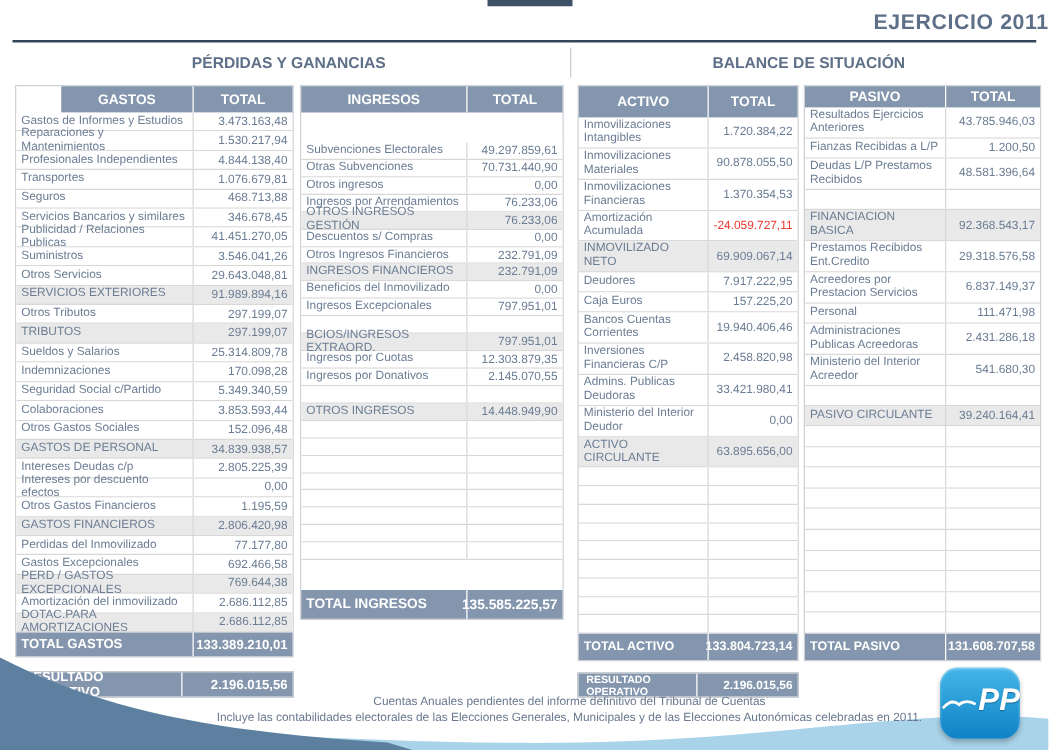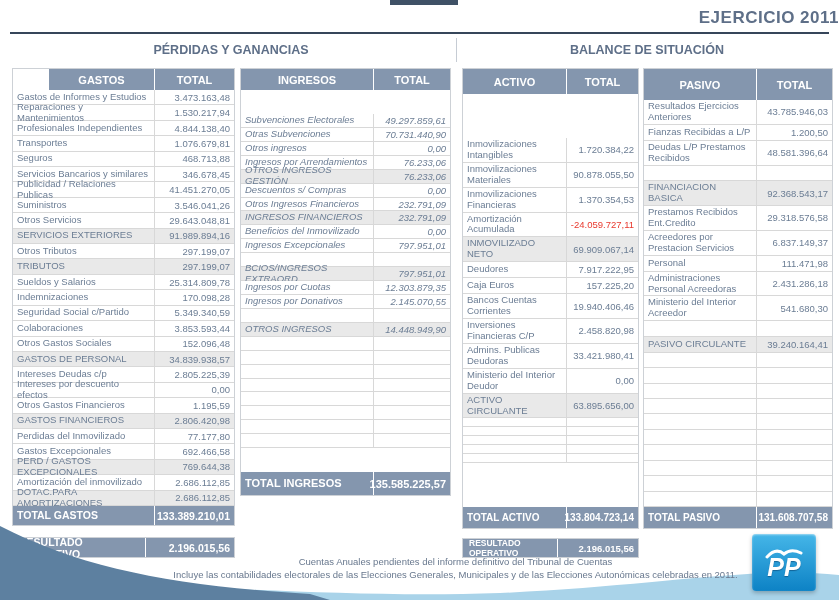--- a/index.html
+++ b/index.html
@@ -35,51 +35,51 @@
   .neg{color:var(--negative);}
   .row.trow{background:var(--header-bg);color:#fff;font-weight:bold;font-size:10.5px;border-bottom:none;}
   .row.trow .c2{border-left:1px solid #fff;text-align:center;}
 
   #tbl-gastos{left:12px;top:68px;width:223px;height:458px;}
   #tbl-gastos .thead{height:21px;margin-left:36px;} #tbl-gastos .c2{width:80px;}
   #tbl-gastos .tbody .row{flex:1;min-height:0;} #tbl-gastos .trow{flex:0 0 19px;}
 
   #tbl-ingresos{left:240px;top:68px;width:211px;height:428px;gap:24px;}
   #tbl-ingresos .thead{height:21px;} #tbl-ingresos .c2{width:77px;}
-  #tbl-ingresos .tbody .row{flex:1;min-height:0;font-style:italic;} #tbl-ingresos .trow{flex:0 0 23px;font-size:11px;}
-
-  #tbl-activo{left:462px;top:68px;width:177px;height:461px;gap:44px;}
+  #tbl-ingresos .tbody .row{flex:1;min-height:0;} #tbl-ingresos .trow{flex:0 0 23px;font-size:11px;}
+
+  #tbl-activo{left:462px;top:68px;width:177px;height:461px;}
   #tbl-activo .thead{height:25px;} #tbl-activo .c2{width:72px;}
   #tbl-activo .tbody .row{min-height:15px;}
   #tbl-activo .tbody .row.blank{flex:1;min-height:8px;}
   #tbl-activo .trow{flex:0 0 21px;font-size:10px;}
 
   #tbl-pasivo{left:643px;top:68px;width:190px;height:461px;}
-  #tbl-pasivo .thead{height:31px;} #tbl-pasivo .c2{width:76px;}
+  #tbl-pasivo .thead{height:17px;} #tbl-pasivo .c2{width:76px;}
   #tbl-pasivo .tbody .row{min-height:15px;}
   #tbl-pasivo .tbody .row.blank{flex:1;min-height:8px;}
   #tbl-pasivo .trow{flex:0 0 21px;font-size:10px;}
 
   .result{position:absolute;display:flex;background:var(--header-bg);color:#fff;font-weight:bold;
           align-items:stretch;border:1px solid #cdd1d6;box-sizing:border-box;}
   .result .c1{flex:1;display:flex;align-items:center;padding:0 6px;}
   .result .c2{display:flex;align-items:center;justify-content:flex-end;padding:0 4px;border-left:1px solid #fff;}
   #res-left{left:12px;top:537px;width:223px;height:21px;font-size:10.5px;}
   #res-left .c2{width:80px;}
   #res-right{left:462px;top:538px;width:177px;height:20px;font-size:8.5px;}
   #res-right .c2{width:72px;font-size:9.5px;}
 
   .foot{position:absolute;left:0;width:100%;text-align:center;color:#68788e;font-size:9.5px;z-index:3;padding-left:36px;}
   .foot1{top:569px;} .foot2{top:556px;}
 
   .waves{position:absolute;left:0;bottom:0;z-index:1;}
-  .logo{position:absolute;left:752px;top:534px;width:64px;height:57px;border-radius:4px;z-index:2;
+  .logo{position:absolute;left:752px;top:534px;width:64px;height:57px;border-radius:14px;z-index:2;
         background:linear-gradient(180deg,var(--logo-top),var(--logo-bottom));
         box-shadow:0 2px 4px rgba(0,0,0,.25),inset 0 1px 2px rgba(255,255,255,.5);
-        display:flex;flex-direction:column;align-items:center;justify-content:center;}
+        display:flex;flex-direction:row;align-items:center;justify-content:center;}
   .logo-text{font-size:25px;font-weight:bold;font-style:italic;color:#fff;line-height:.85;
              letter-spacing:0px;text-shadow:0 1px 1px rgba(0,40,80,.45);margin-top:-3px;}
 </style>
 </head>
 <body>
 
 <div class="page" style="--header-bg: #8496ae; --subtotal-bg: #e9e9e9; --body-text: #6b7d94; --title-text: #5e6f88; --negative: #e8392e; --rule: #36465a; --wave-dark: #5d80a0; --wave-light: #a9d3e9; --logo-top: #45b6e8; --logo-bottom: #0d82c5;">
   <div class="top-bar"></div>
   <div class="title">EJERCICIO 2011</div>
   <div class="rule"></div>
@@ -444,21 +444,21 @@
         </div>
         <div class="row">
           <div class="c1">Acreedores por Prestacion Servicios</div>
           <div class="c2">6.837.149,37</div>
         </div>
         <div class="row">
           <div class="c1">Personal</div>
           <div class="c2">111.471,98</div>
         </div>
         <div class="row">
-          <div class="c1">Administraciones Personal Acreedoras</div>
+          <div class="c1">Administraciones Publicas Acreedoras</div>
           <div class="c2">2.431.286,18</div>
         </div>
         <div class="row">
           <div class="c1">Ministerio del Interior Acreedor</div>
           <div class="c2">541.680,30</div>
         </div>
         <div class="row blank">
           <div class="c1"></div>
           <div class="c2"></div>
         </div>

